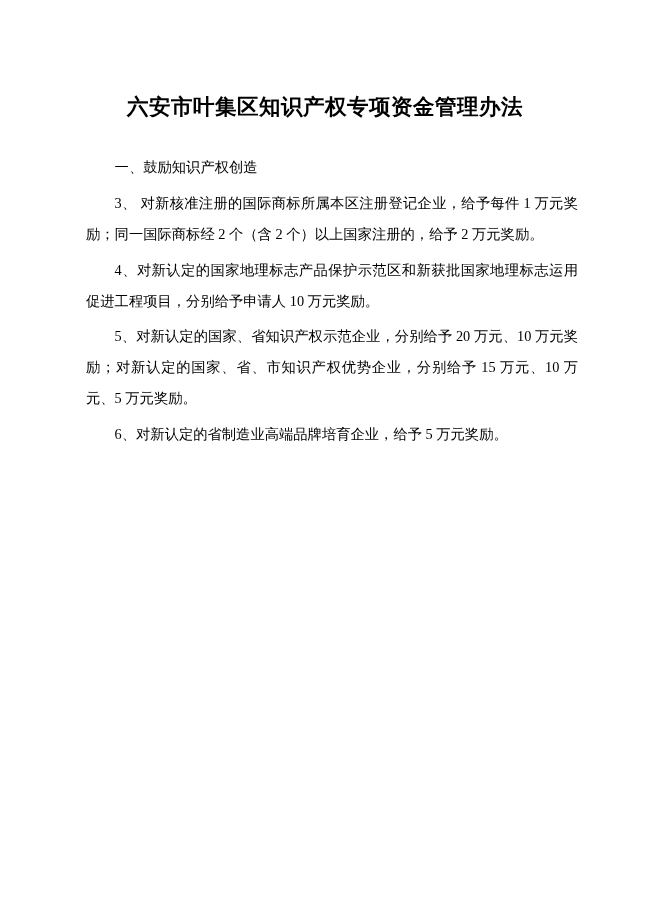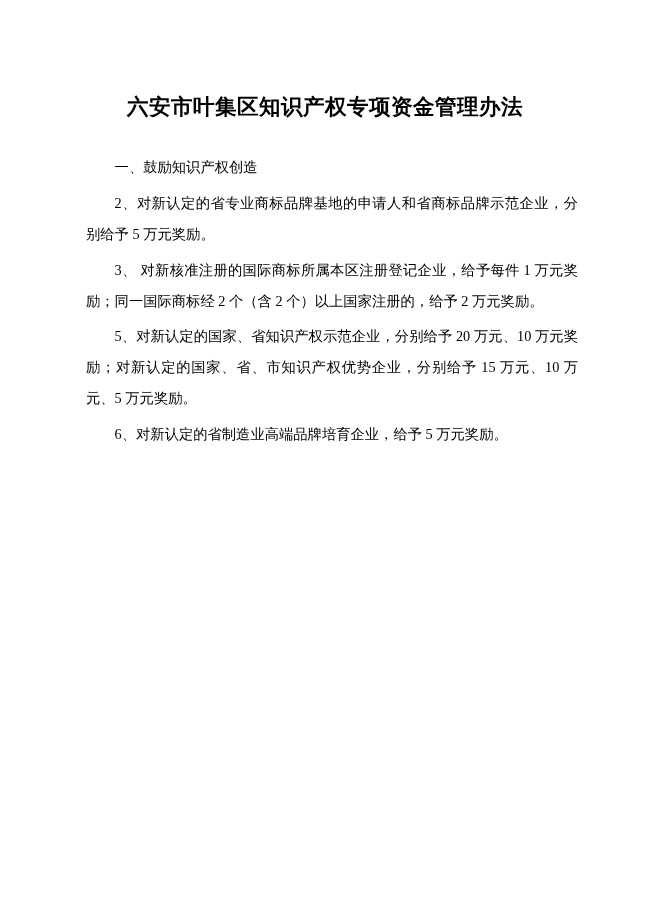--- a/index.html
+++ b/index.html
@@ -43,22 +43,22 @@
 </head>
 <body>
 
 <div class="page">
 
   <h1 class="doc-title">六安市叶集区知识产权专项资金管理办法</h1>
 
   <p class="para section-head">一、鼓励知识产权创造</p>
 
 
-  <p class="para">2、对新认定的省专业商标品牌基地的申请人和省商标品牌示范企业，分别给予 5 万元奖励。</p>
 
   <p class="para">3、 对新核准注册的国际商标所属本区注册登记企业，给予每件 1 万元奖励；同一国际商标经 2 个（含 2 个）以上国家注册的，给予 2 万元奖励。</p>
 
+  <p class="para">4、对新认定的国家地理标志产品保护示范区和新获批国家地理标志运用促进工程项目，分别给予申请人 10 万元奖励。</p>
 
   <p class="para">5、对新认定的国家、省知识产权示范企业，分别给予 20 万元、10 万元奖励；对新认定的国家、省、市知识产权优势企业，分别给予 15 万元、10 万元、5 万元奖励。</p>
 
   <p class="para">6、对新认定的省制造业高端品牌培育企业，给予 5 万元奖励。</p>
 
 </div>
 
 </body></html>

